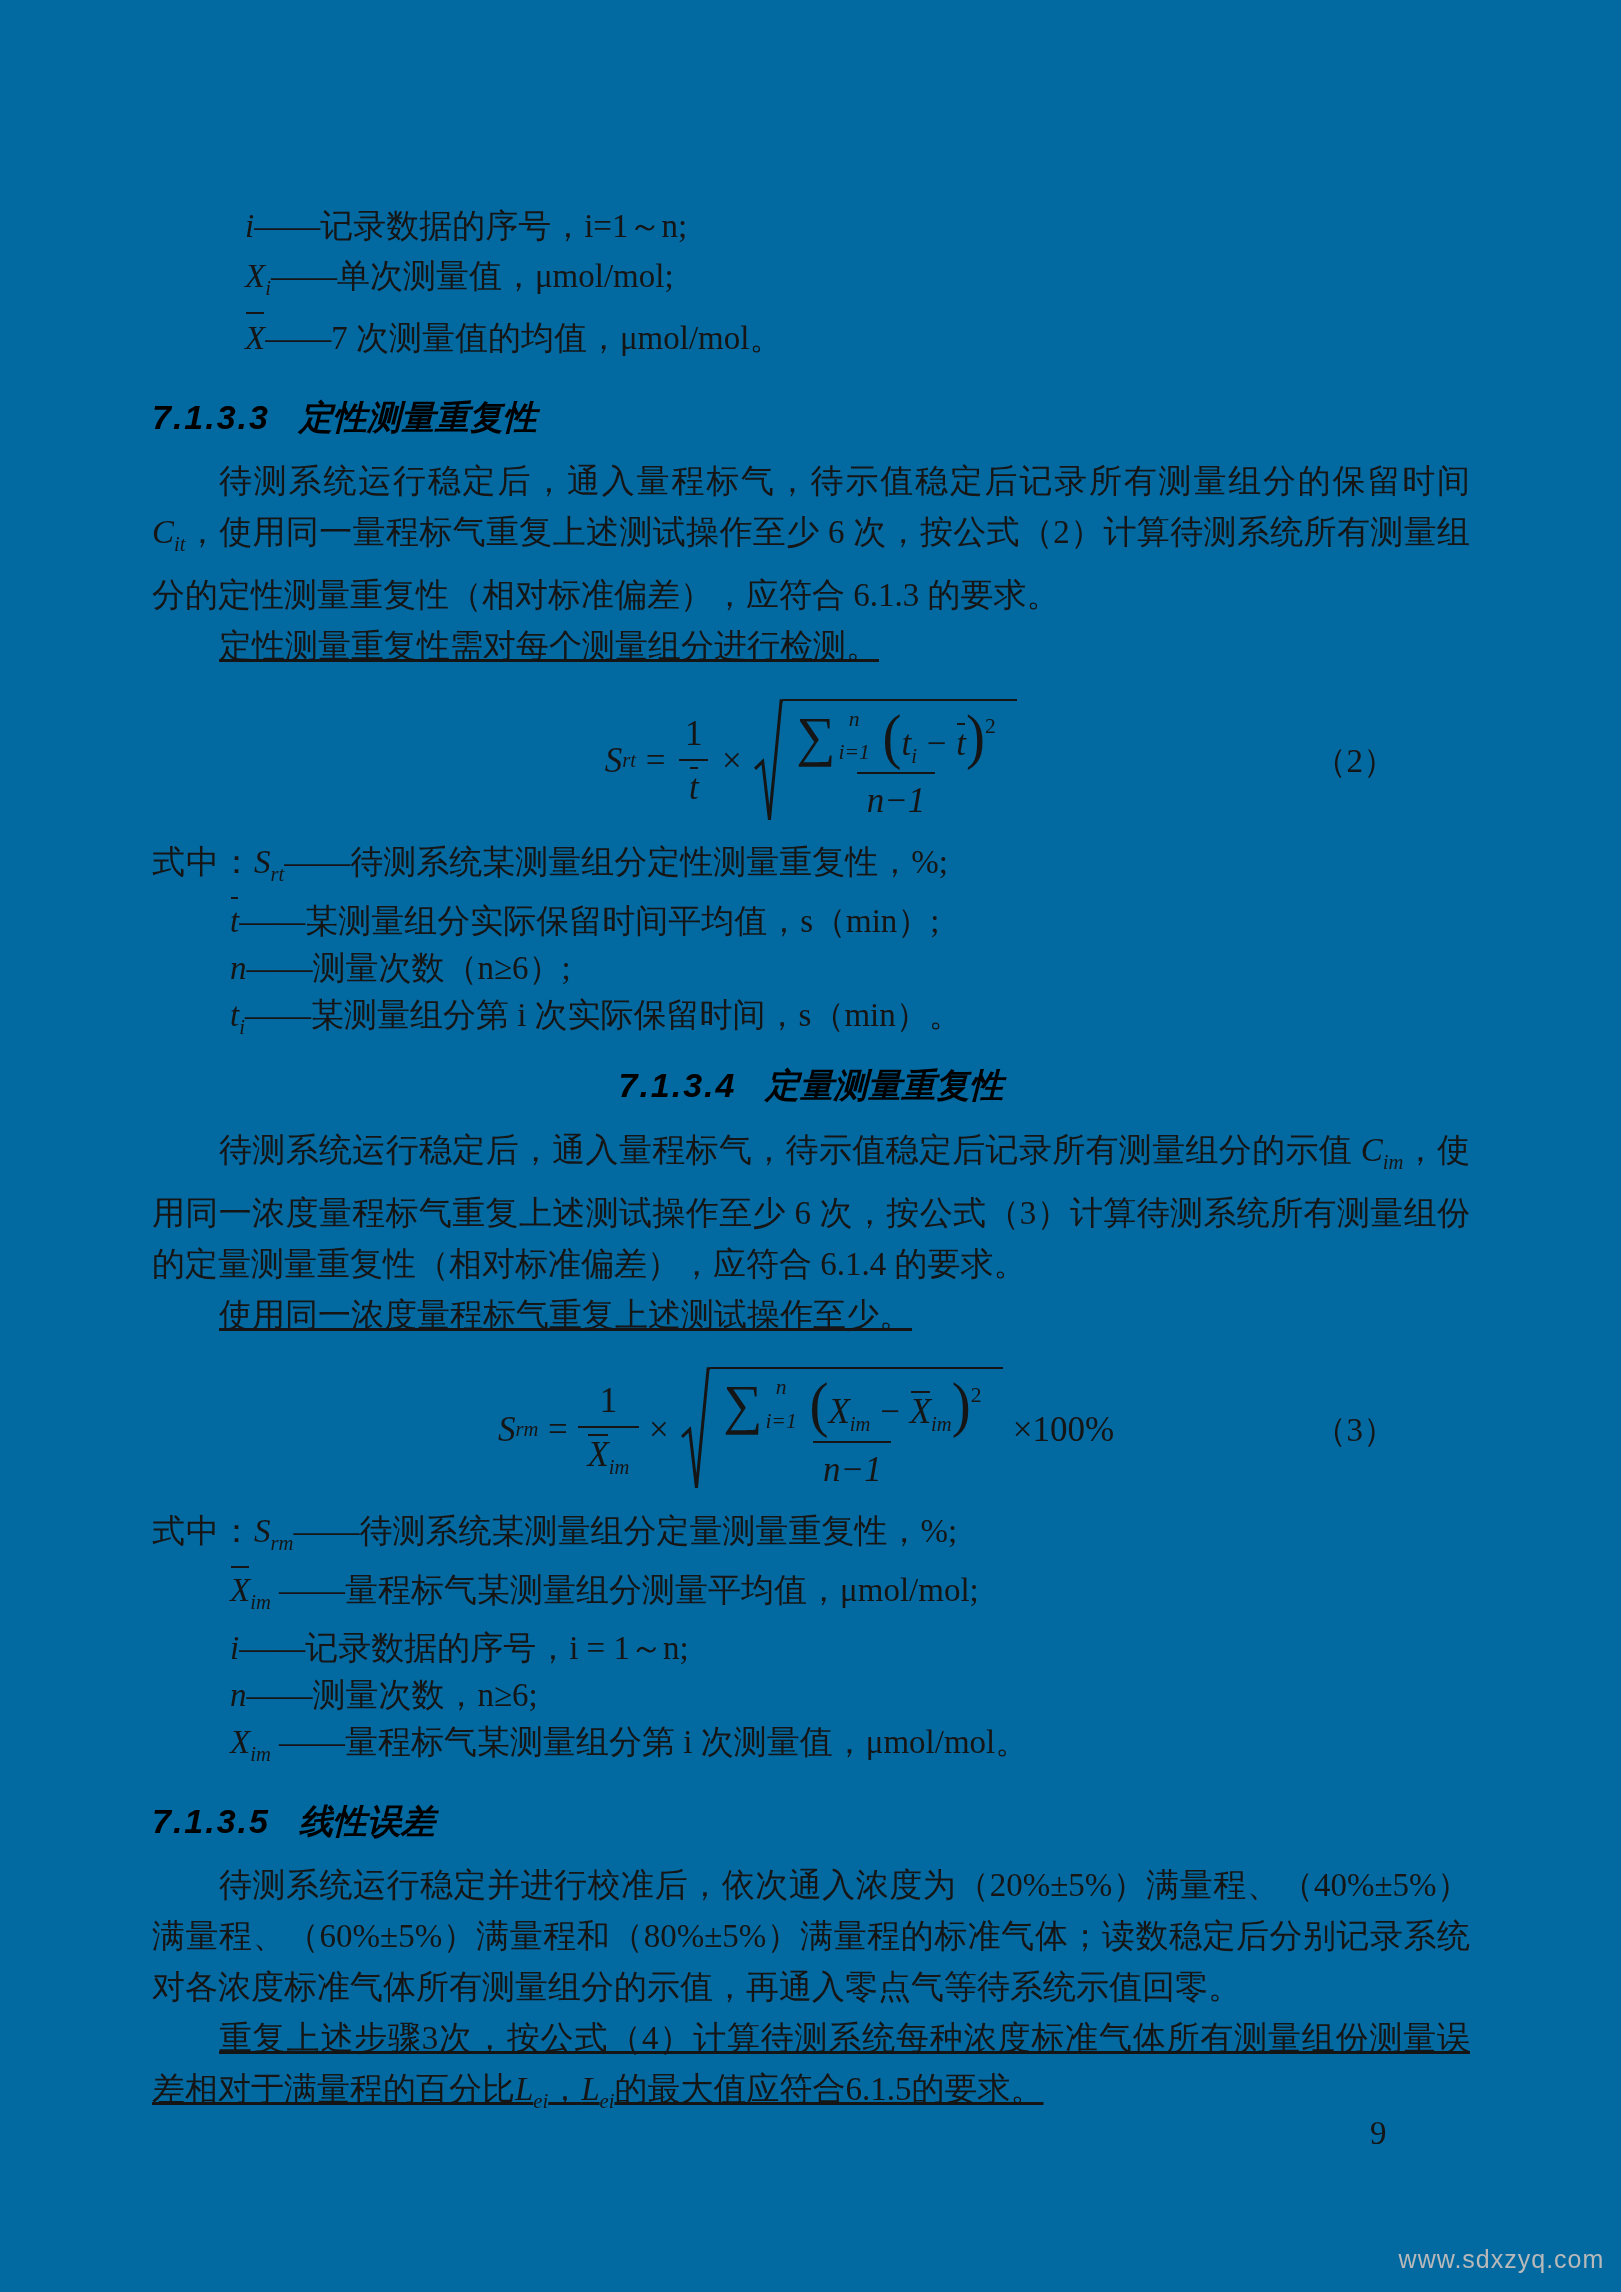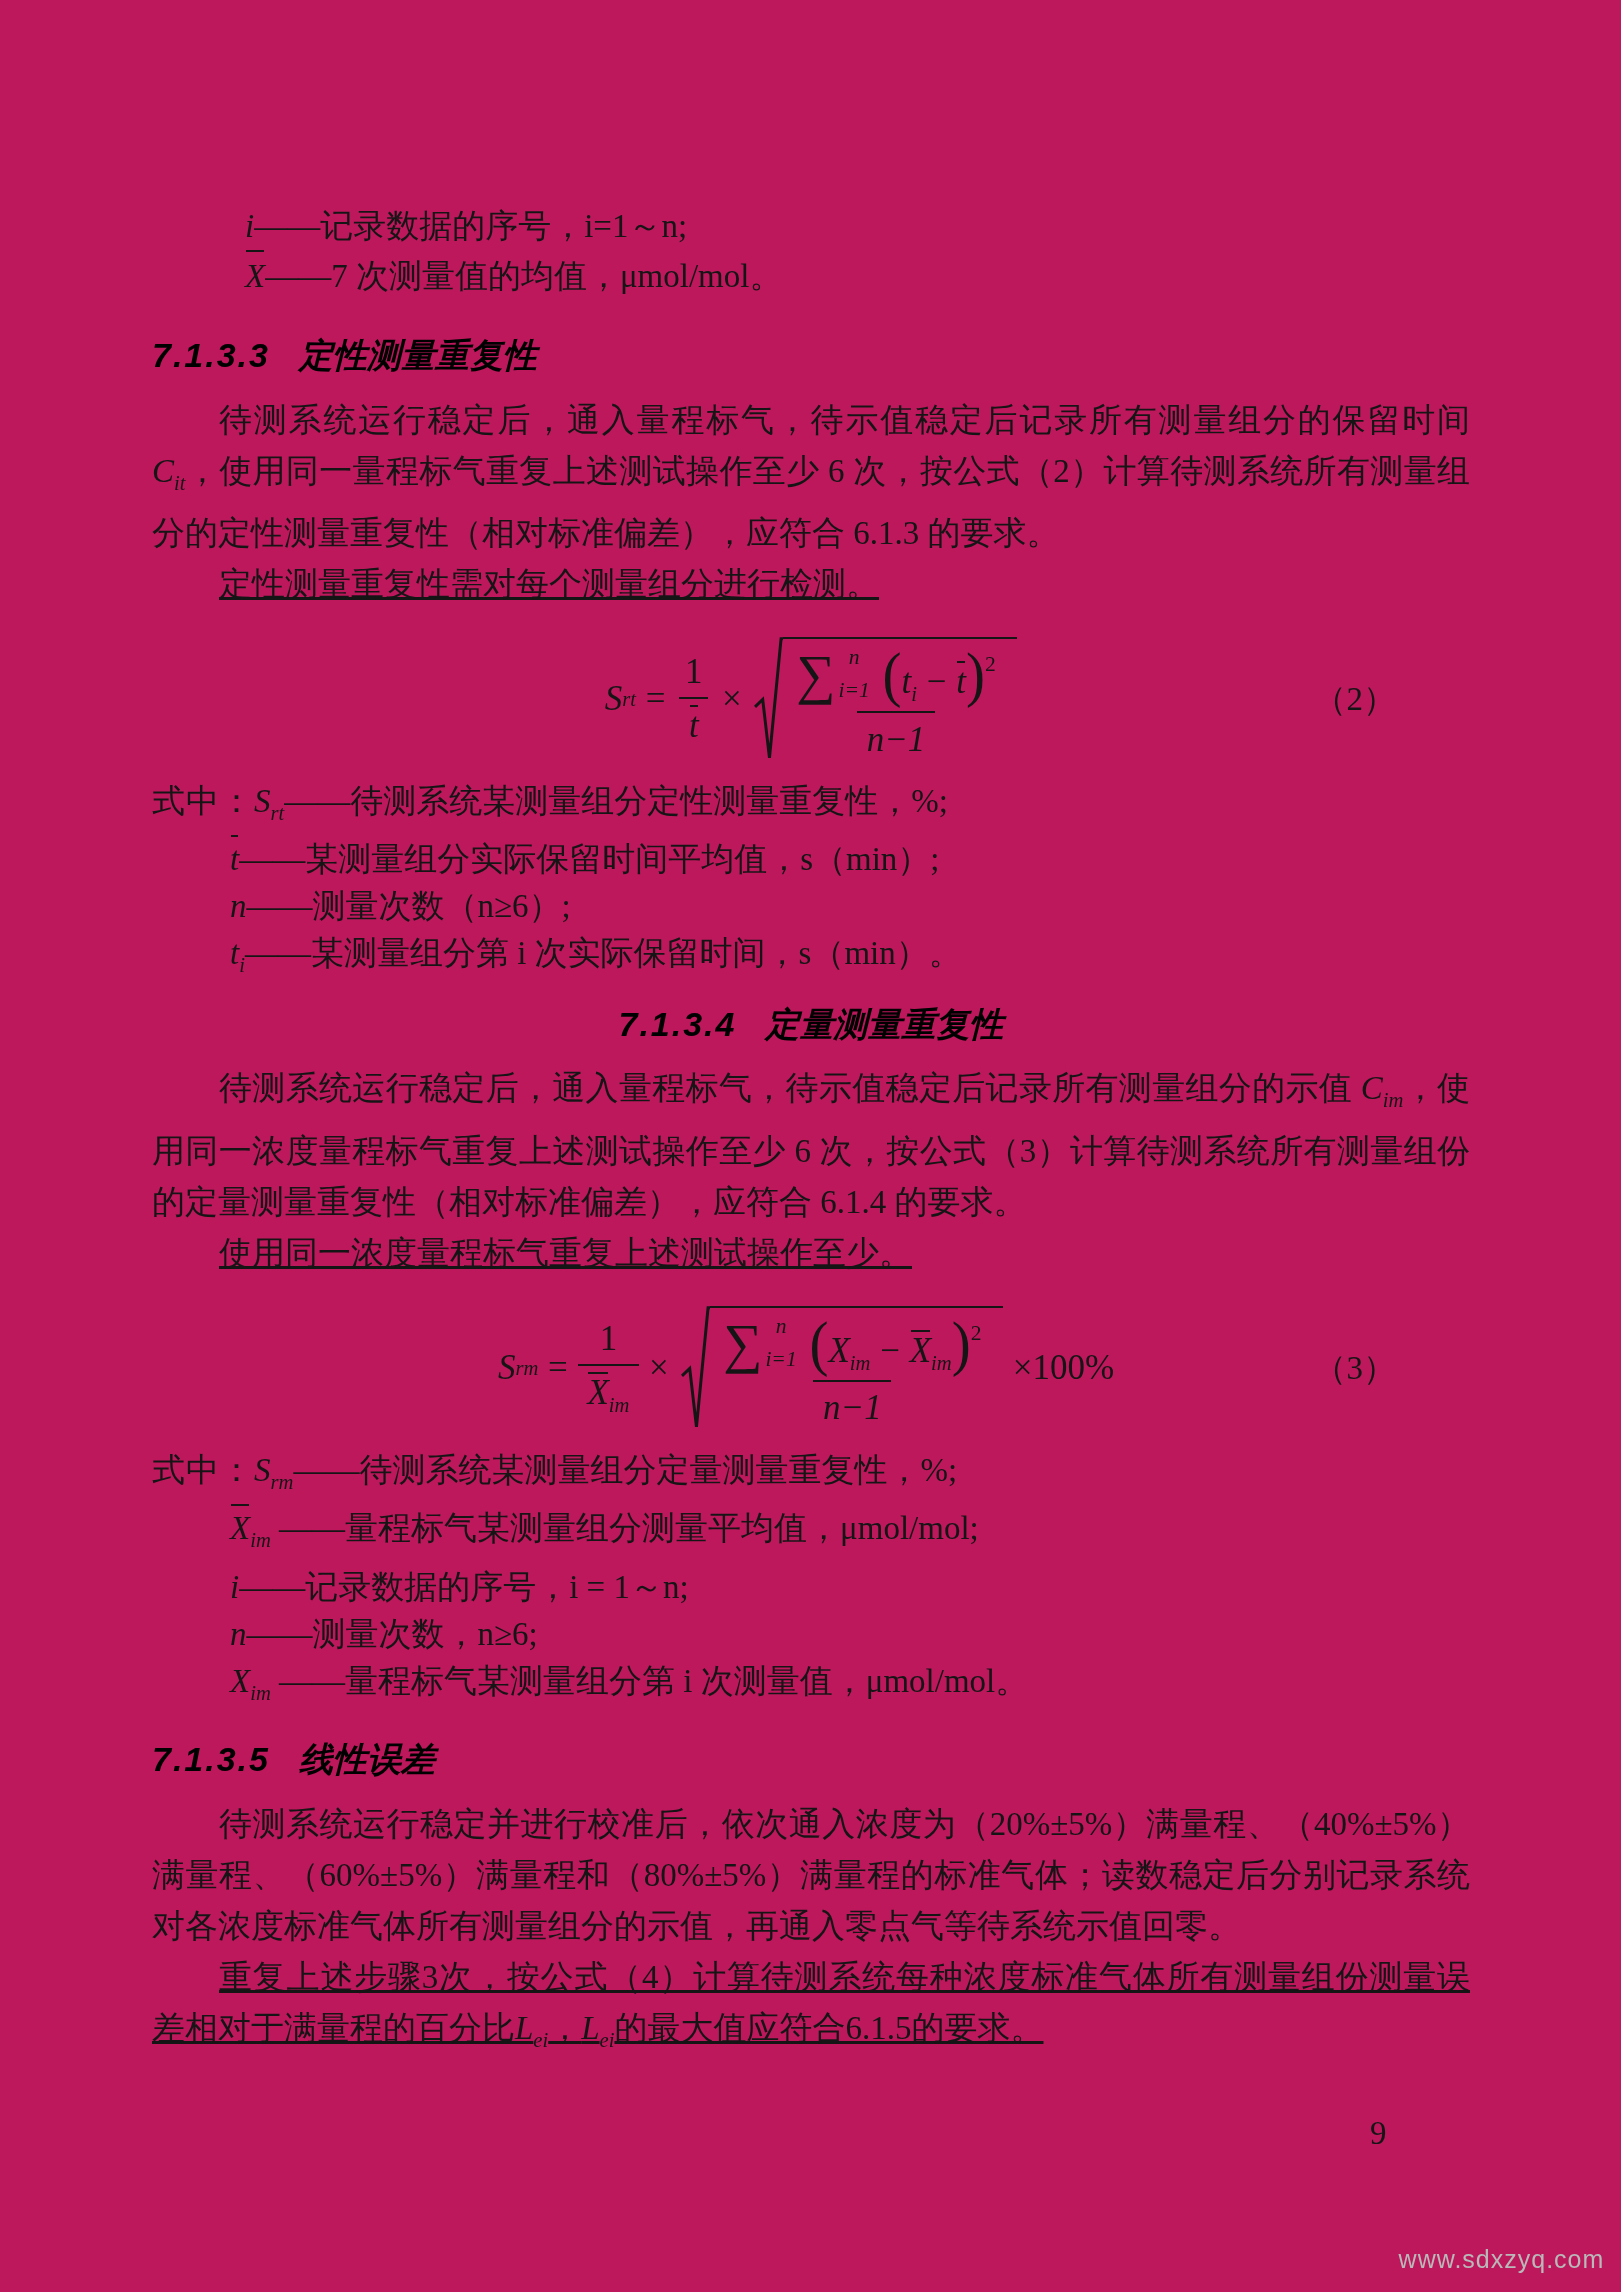--- a/index.html
+++ b/index.html
@@ -1,16 +1,16 @@
 <!DOCTYPE html>
 <html><head>
 <meta charset="utf-8">
 <style>
   html,body{margin:0;padding:0;background:#e8e8e8;}
-  .page{position:relative;width:1621px;height:2293px;background:#be185d;overflow:hidden;
+  .page{position:relative;width:1621px;height:2293px;background:#0369a1;overflow:hidden;
         font-family:"Liberation Serif","DejaVu Serif",serif;color:#151515;margin:0 auto;}
   .content{position:absolute;left:152px;top:201px;width:1318px;}
 
   
   .def-list{font-size:33px;}
   .intro-list .def-item{padding-left:93px;line-height:50px;}
   .def-item{line-height:47px;}
   .def-list.formula-defs{margin-top:5px;}
   .formula-defs .def-item{padding-left:78px;}
   .formula-defs .def-item.with-prefix{padding-left:0;}
@@ -64,20 +64,23 @@
 <body>
 
 <div class="page">
   <div class="content">
 
     <div class="def-list intro-list">
       <div class="def-item">
         <span class="mi">i</span><span>——记录数据的序号，i=1～n;</span>
       </div>
       <div class="def-item">
+        <span class="mi">X</span><sub class="fsub">i</sub><span>——单次测量值，μmol/mol;</span>
+      </div>
+      <div class="def-item">
         <span class="bar-var">X</span><span>——7 次测量值的均值，μmol/mol。</span>
       </div>
     </div>
 
     <h3 class="heading">
       <span class="h-num">7.1.3.3</span><span>定性测量重复性</span>
     </h3>
     <p class="para indent">
       <span>待测系统运行稳定后，通入量程标气，待示值稳定后记录所有测量组分的保留时间 </span><span class="mi">C</span><sub class="fsub">it</sub><span>，使用同一量程标气重复上述测试操作至少 6 次，按公式（2）计算待测系统所有测量组分的定性测量重复性（相对标准偏差），应符合 6.1.3 的要求。</span>
     </p>

